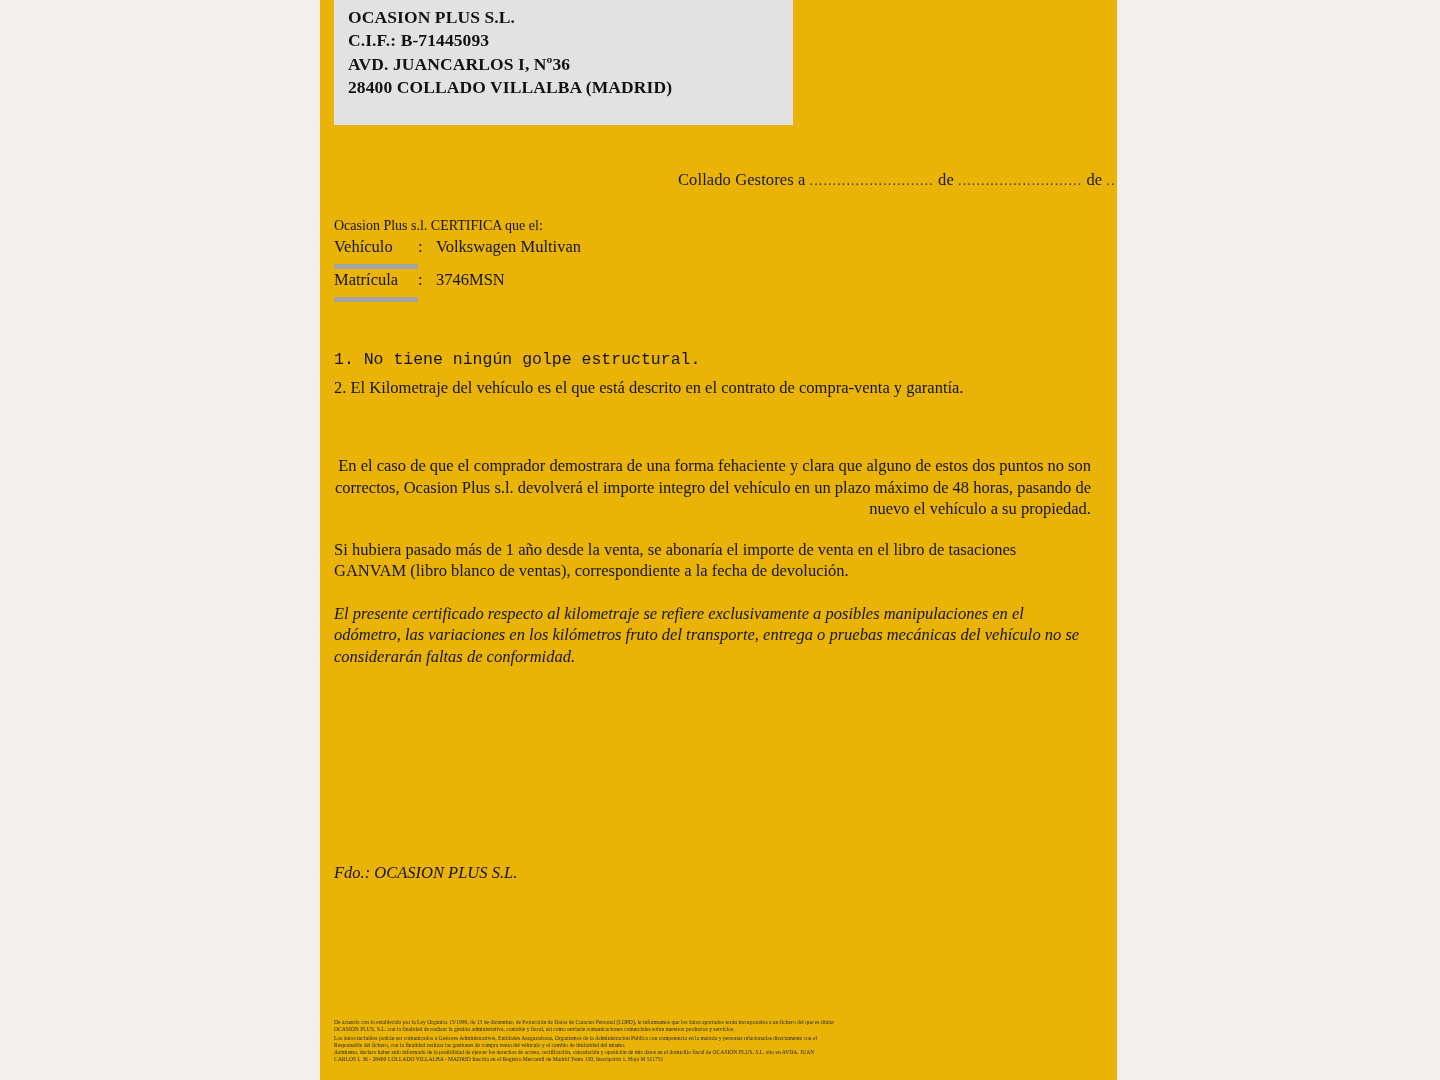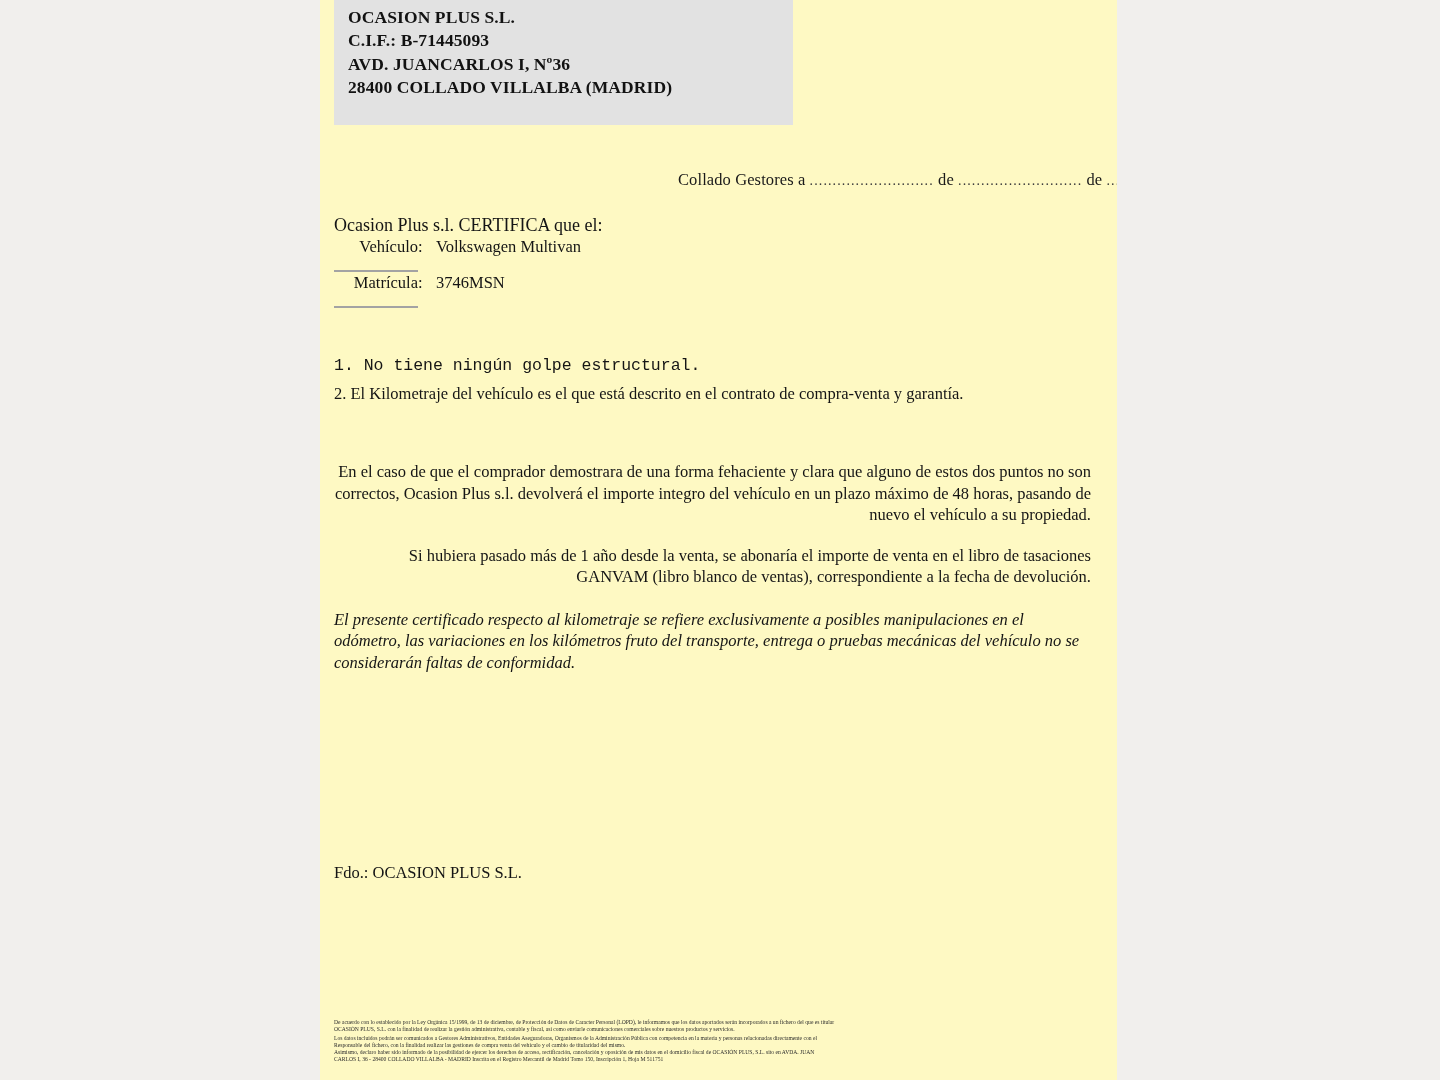--- a/index.html
+++ b/index.html
@@ -17,21 +17,21 @@
     position: relative;
     width: 1440px;
     height: 1080px;
   }
   .page {
     position: absolute;
     left: 320px;
     top: 0;
     width: 797px;
     height: 1080px;
-    background: #fef9c3;
+    background: #eab308;
     overflow: hidden;
   }
   
   .header-box {
     position: absolute;
     left: 14px;
     top: 0;
     width: 459px;
     height: 125px;
     background: #e2e2e2;
@@ -68,36 +68,35 @@
     color: #3c3c3c;
   }
   
   .body-area {
     position: absolute;
     left: 14px;
     top: 215px;
     width: 770px;
   }
   .cert-intro {
-    font-size: 18px;
+    font-size: 14px;
     line-height: 21px;
     color: #151515;
   }
   .kv-row {
     font-size: 16.5px;
     line-height: 22px;
     color: #151515;
     white-space: nowrap;
   }
   .kv-label {
     display: inline-block;
     width: 84px;
-    border-bottom: 2px solid #a3a3a3;
-    padding-bottom: 12px;
-    text-align: right;
+    border-bottom: 5px solid #a3a3a3;
+    padding-bottom: 6px;
   }
   .kv-sep {
     display: inline-block;
     width: 18px;
     text-align: left;
   }
   .point {
     font-size: 16.5px;
     line-height: 21px;
     color: #151515;
@@ -105,30 +104,31 @@
   .point-1 { margin-top: 47px; font-family: Liberation Mono, monospace; }
   .point-2 { margin-top: 7px; }
   .para {
     font-size: 16.5px;
     line-height: 21.5px;
     color: #151515;
     width: 757px;
   }
   .para-1 { margin-top: 57px; text-align: right; }
   .para-2 { margin-top: 19px; }
-  .para-3 { margin-top: 19px; text-align: right; }
+  .para-3 { margin-top: 19px; }
   .para-4 { margin-top: 21px; font-style: italic; }
   
   .signature {
     position: absolute;
     left: 14px;
     top: 863px;
     font-size: 16.5px;
     color: #141414;
     white-space: nowrap;
+    font-style: italic;
   }
   
   .legal {
     position: absolute;
     left: 14px;
     top: 1019px;
     width: 772px;
   }
   .legal-line {
     font-size: 5.6px;

